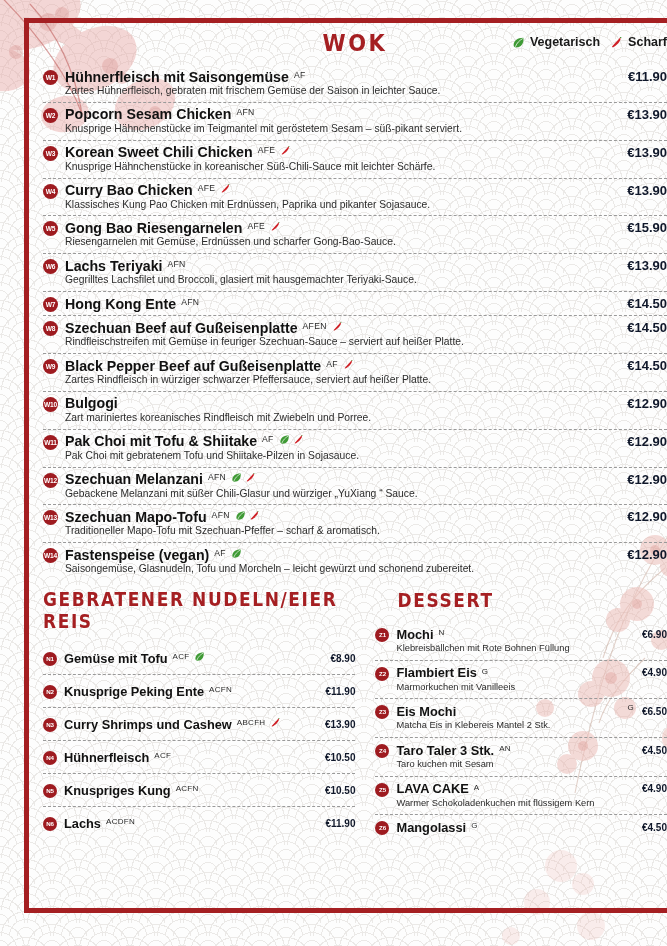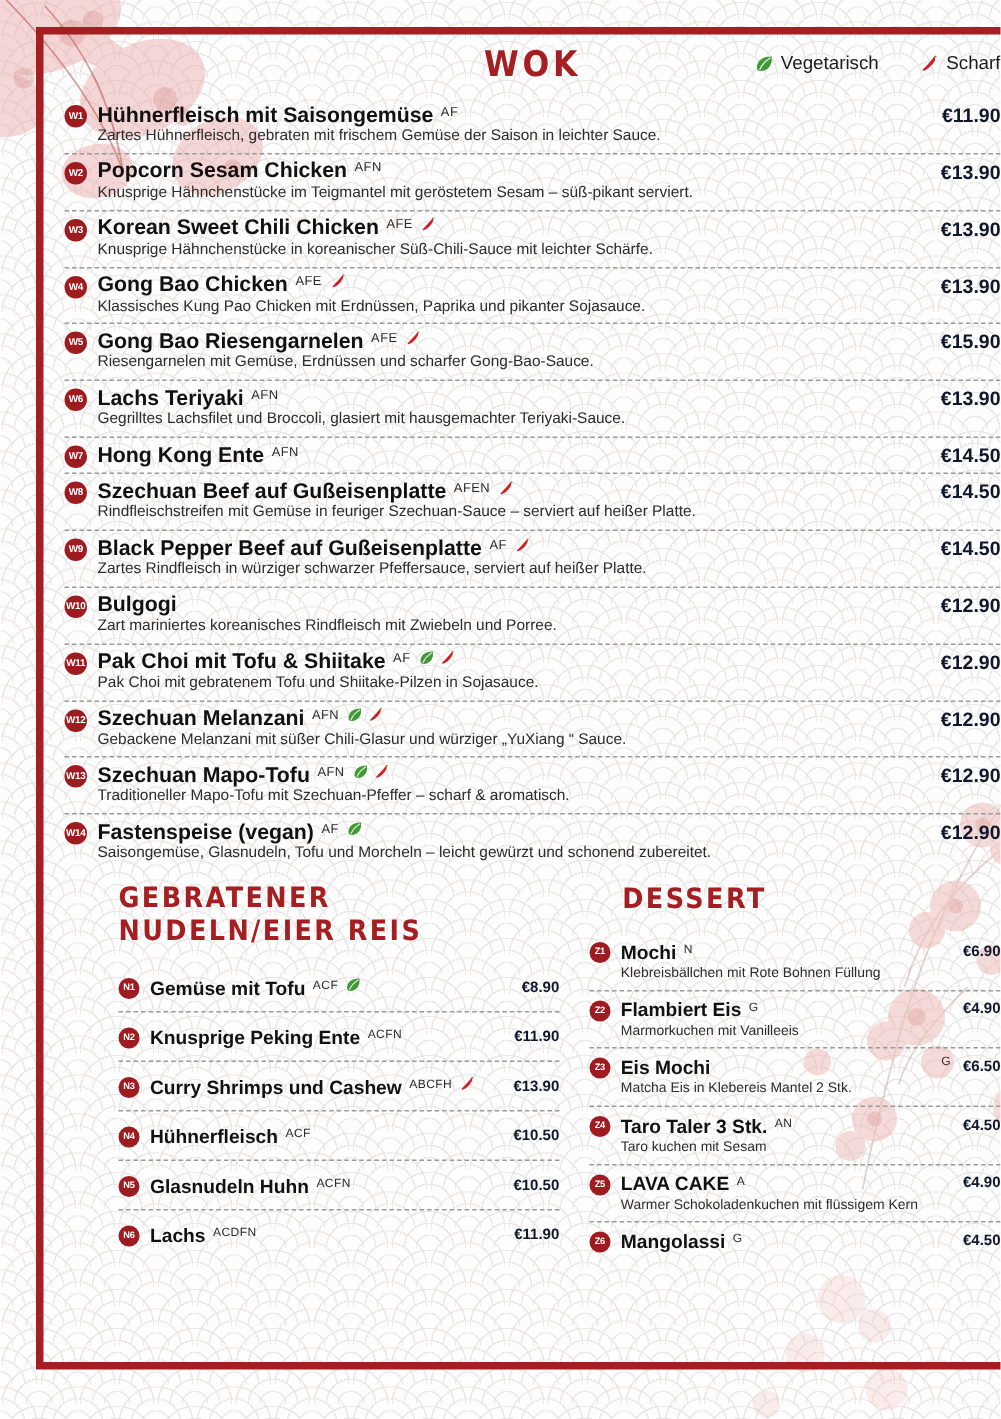--- a/index.html
+++ b/index.html
@@ -71,23 +71,23 @@
     letter-spacing: 2.5px;
     font-family: "DejaVu Sans", sans-serif;
     transform: scaleY(1.12);
   }
   .legend {
     position: absolute;
     right: 14px;
     top: 12px;
     display: flex;
     align-items: flex-start;
-    gap: 27px;
+    gap: 10px;
     font-size: 12.5px;
-    font-weight: normal;
+    font-weight: bold;
     color: #1a1a1a;
   }
   .legend-item { display: flex; align-items: center; gap: 5px; }
 
   
   .ic { display: inline-block; vertical-align: middle; }
   .ic-leaf   { width: 13px; height: 13px; }
   .ic-chili  { width: 13px; height: 13px; }
   .ic-leaf-s { width: 11px; height: 11px; }
   .ic-chili-s{ width: 11px; height: 11px; }
@@ -159,21 +159,21 @@
     line-height: 1.25;
   }
 
   
   .bottom-area {
     display: flex;
     padding: 0 14px;
     margin-top: 4px;
   }
   .col { box-sizing: border-box; }
-  .col-noodles { width: 52%; padding-right: 12px; margin-left: 36px; }
+  .col-noodles { width: 52%; padding-right: 12px; }
   .col-dessert { width: 48%; padding-left: 8px; }
 
   .col-title {
     color: #a51f22;
     font-size: 17px;
     font-weight: bold;
     letter-spacing: 1.6px;
     font-family: "DejaVu Sans", sans-serif;
     transform: scaleY(1.1);
     margin: 6px 0 12px 0;
@@ -318,21 +318,21 @@
               </span>
             </span>
             <span class="price">€13.90</span>
           </div>
           <div class="desc">Knusprige Hähnchenstücke in koreanischer Süß-Chili-Sauce mit leichter Schärfe.</div>
         </div>
         <div class="wok-item">
           <div class="row-top">
             <span class="badge">W4</span>
             <span class="name-wrap">
-              <span class="item-name">Gong Bao Chicken</span>
+              <span class="item-name">Curry Bao Chicken</span>
               <span class="allerg">AFE</span>
               <span class="icons-inline">
                 <svg class="ic ic-chili-s" viewBox="0 0 16 16">
                   <path d="M12.8 2.3 C13.4 4.4 12.3 6.6 10.2 8.9 C8.1 11.2 5.6 13.2 3.4 13.8 C2.6 14 2.2 13.2 2.8 12.6 C4.8 10.6 6.8 8.5 8.7 6.3 C10.3 4.4 11.5 3 12.1 2.1 C12.3 1.7 12.7 1.8 12.8 2.3 Z" fill="#cf2127"></path>
                   <path d="M12.3 1.4 C13.4 1.2 14.2 1.8 14.3 2.8 C13.6 2.5 13 2.4 12.4 2.6 Z" fill="#3f9a35"></path>
                 </svg>
               </span>
             </span>
             <span class="price">€13.90</span>
           </div>
@@ -555,21 +555,21 @@
                   <span class="item-name">Hühnerfleisch</span>
                   <span class="allerg">ACF</span>
                 </span>
                 <span class="price">€10.50</span>
               </div>
             </div>
             <div class="sm-item noodle-item">
               <div class="row-top">
                 <span class="badge">N5</span>
                 <span class="name-wrap">
-                  <span class="item-name">Glasnudeln Huhn</span>
+                  <span class="item-name">Knuspriges Kung</span>
                   <span class="allerg">ACFN</span>
                 </span>
                 <span class="price">€10.50</span>
               </div>
             </div>
             <div class="sm-item noodle-item">
               <div class="row-top">
                 <span class="badge">N6</span>
                 <span class="name-wrap">
                   <span class="item-name">Lachs</span>

